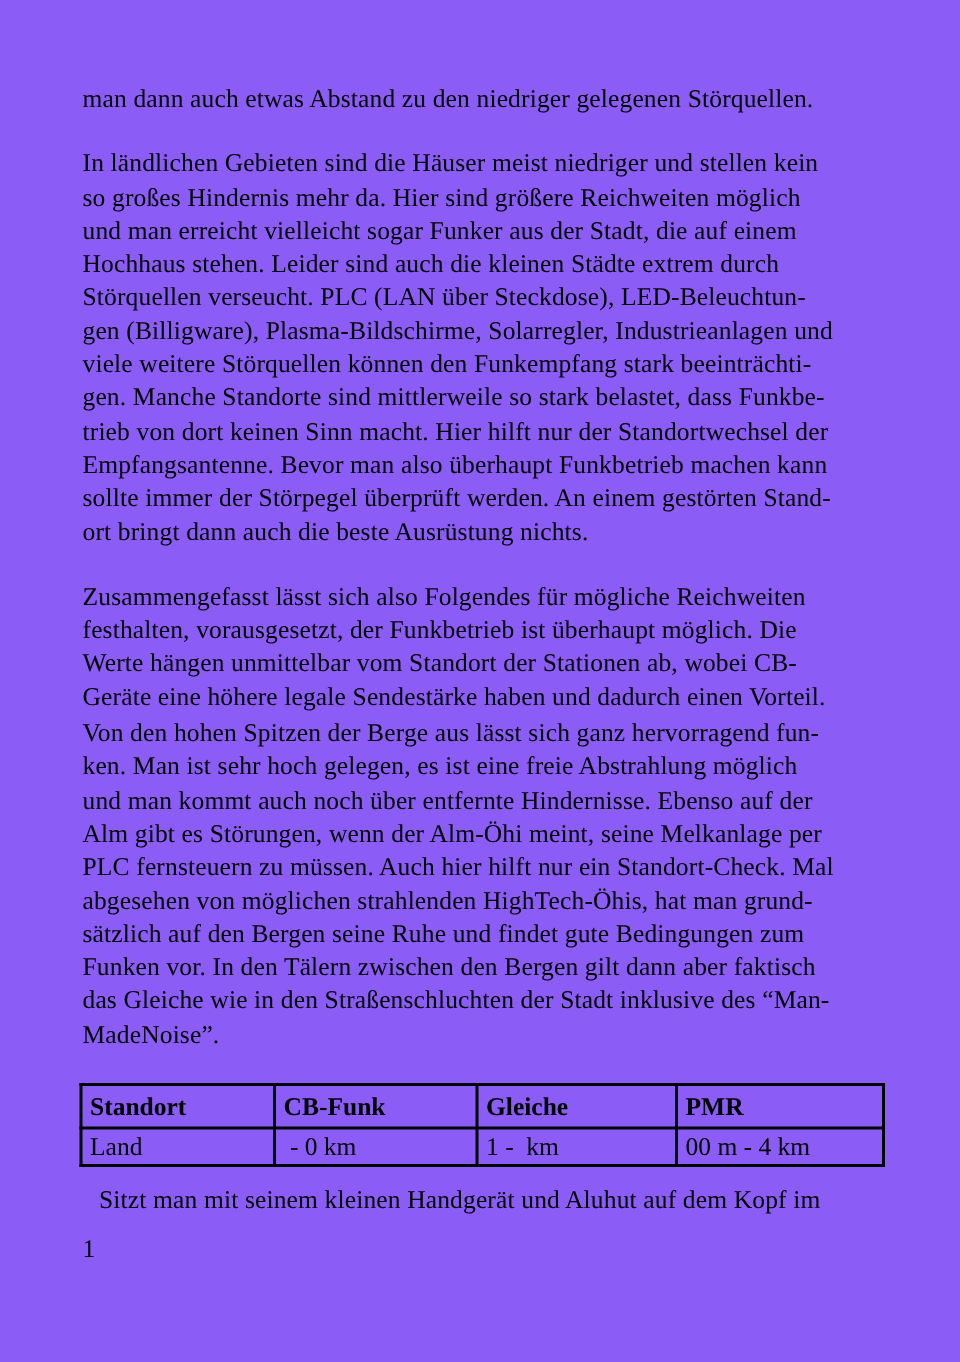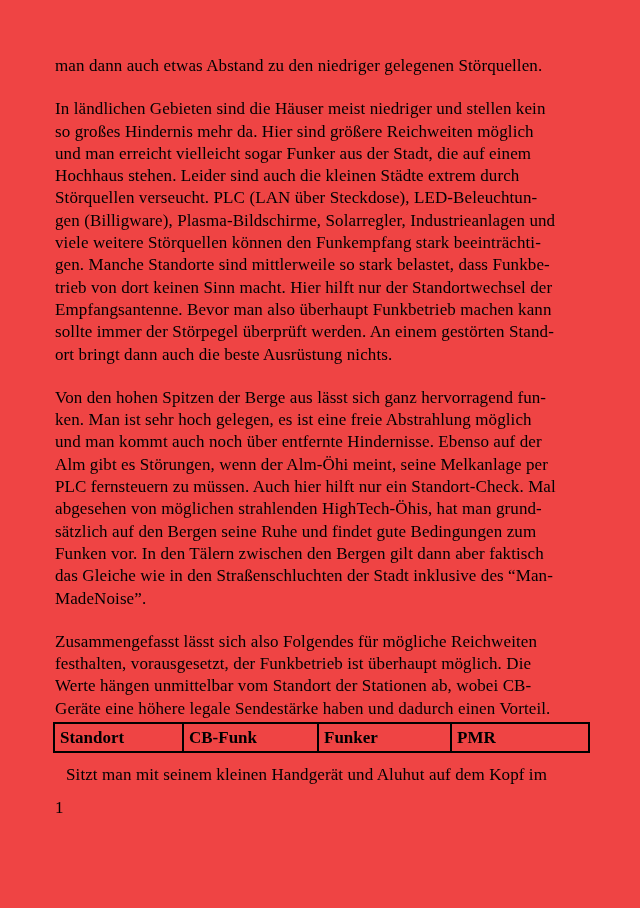--- a/index.html
+++ b/index.html
@@ -12,21 +12,21 @@
     height: 908px;
     overflow: hidden;
     font-family: "Liberation Serif", "DejaVu Serif", serif;
     color: #000000;
   }
   .page {
     box-sizing: border-box;
     width: 640px;
     height: 908px;
     padding: 55px 50px 0 55px;
-    background: #ef4444;
+    background: #8b5cf6;
   }
   .para {
     font-size: 17px;
     line-height: 22.3px;
     white-space: pre-line;   
     margin: 0 0 21px 0;
     letter-spacing: 0.1px;
   }
   .para.last {
     margin-bottom: 2px;
@@ -88,52 +88,58 @@
 Hochhaus stehen. Leider sind auch die kleinen Städte extrem durch
 Störquellen verseucht. PLC (LAN über Steckdose), LED-Beleuchtun-
 gen (Billigware), Plasma-Bildschirme, Solarregler, Industrieanlagen und
 viele weitere Störquellen können den Funkempfang stark beeinträchti-
 gen. Manche Standorte sind mittlerweile so stark belastet, dass Funkbe-
 trieb von dort keinen Sinn macht. Hier hilft nur der Standortwechsel der
 Empfangsantenne. Bevor man also überhaupt Funkbetrieb machen kann
 sollte immer der Störpegel überprüft werden. An einem gestörten Stand-
 ort bringt dann auch die beste Ausrüstung nichts.</p>
 
+  <p class="para last">Zusammengefasst lässt sich also Folgendes für mögliche Reichweiten
+festhalten, vorausgesetzt, der Funkbetrieb ist überhaupt möglich. Die
+Werte hängen unmittelbar vom Standort der Stationen ab, wobei CB-
+Geräte eine höhere legale Sendestärke haben und dadurch einen Vorteil.</p>
+
   <p class="para">Von den hohen Spitzen der Berge aus lässt sich ganz hervorragend fun-
 ken. Man ist sehr hoch gelegen, es ist eine freie Abstrahlung möglich
 und man kommt auch noch über entfernte Hindernisse. Ebenso auf der
 Alm gibt es Störungen, wenn der Alm-Öhi meint, seine Melkanlage per
 PLC fernsteuern zu müssen. Auch hier hilft nur ein Standort-Check. Mal
 abgesehen von möglichen strahlenden HighTech-Öhis, hat man grund-
 sätzlich auf den Bergen seine Ruhe und findet gute Bedingungen zum
 Funken vor. In den Tälern zwischen den Bergen gilt dann aber faktisch
 das Gleiche wie in den Straßenschluchten der Stadt inklusive des “Man-
 MadeNoise”.</p>
-
-  <p class="para last">Zusammengefasst lässt sich also Folgendes für mögliche Reichweiten
-festhalten, vorausgesetzt, der Funkbetrieb ist überhaupt möglich. Die
-Werte hängen unmittelbar vom Standort der Stationen ab, wobei CB-
-Geräte eine höhere legale Sendestärke haben und dadurch einen Vorteil.</p>
 
   <table class="range-table">
     <colgroup>
       <col class="c0">
         <col class="c1">
         <col class="c2">
         <col class="c3">
     </colgroup>
     <thead>
       <tr>
         <th>Standort</th>
         <th>CB-Funk</th>
-        <th>Funker</th>
+        <th>Gleiche</th>
         <th>PMR</th>
       </tr>
     </thead>
     <tbody>
+      <tr>
+        <td>Land</td>
+        <td> - 0 km</td>
+        <td>1 -  km</td>
+        <td>00 m - 4 km</td>
+      </tr>
     </tbody>
   </table>
 
   <p class="footer-line">Sitzt man mit seinem kleinen Handgerät und Aluhut auf dem Kopf im</p>
 
   <p class="page-number">1</p>
 
 </div>
 
 </body></html>

